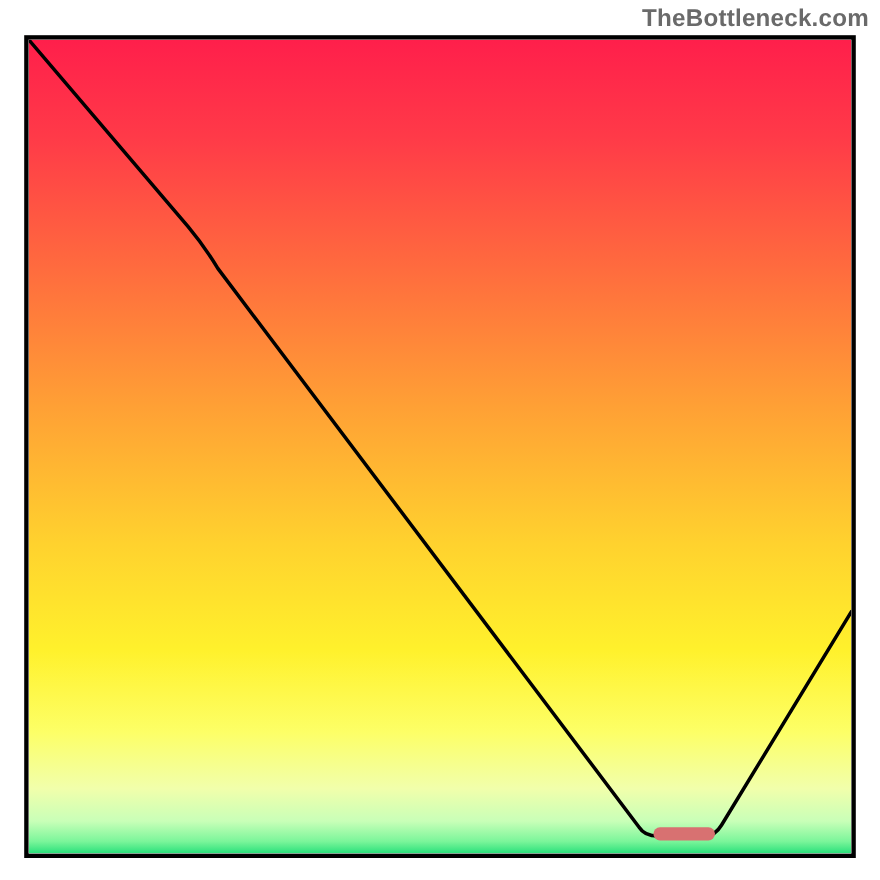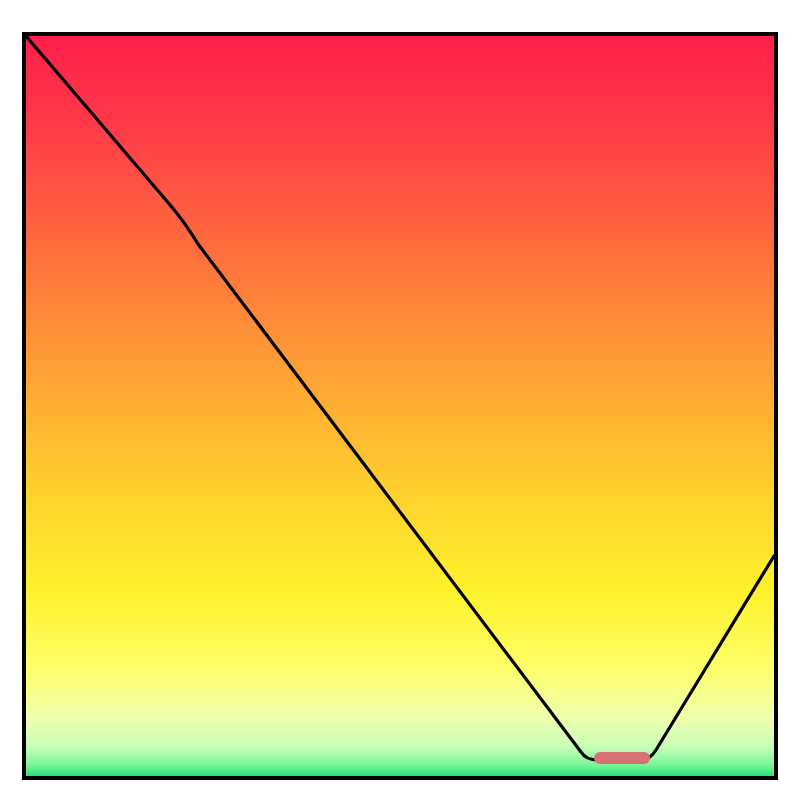--- a/index.html
+++ b/index.html
@@ -47,20 +47,21 @@
     position: absolute;
     height: 12px;
     border-radius: 6px;
     background: #d87171;
   }
 </style>
 </head>
 <body>
 <div class="frame">
 
+  <div class="watermark">TheBottleneck.com</div>
 
   <div class="plot-box">
     <svg class="gradient" viewBox="0 0 748 740" preserveAspectRatio="none" width="100%" height="100%">
       <defs>
         <linearGradient id="g" x1="0" y1="0" x2="0" y2="1">
           <stop offset="0%" stop-color="#ff1f4b"></stop>
           <stop offset="12%" stop-color="#ff3a48"></stop>
           <stop offset="28%" stop-color="#ff6b3e"></stop>
           <stop offset="45%" stop-color="#ffa035"></stop>
           <stop offset="62%" stop-color="#ffd22e"></stop>

